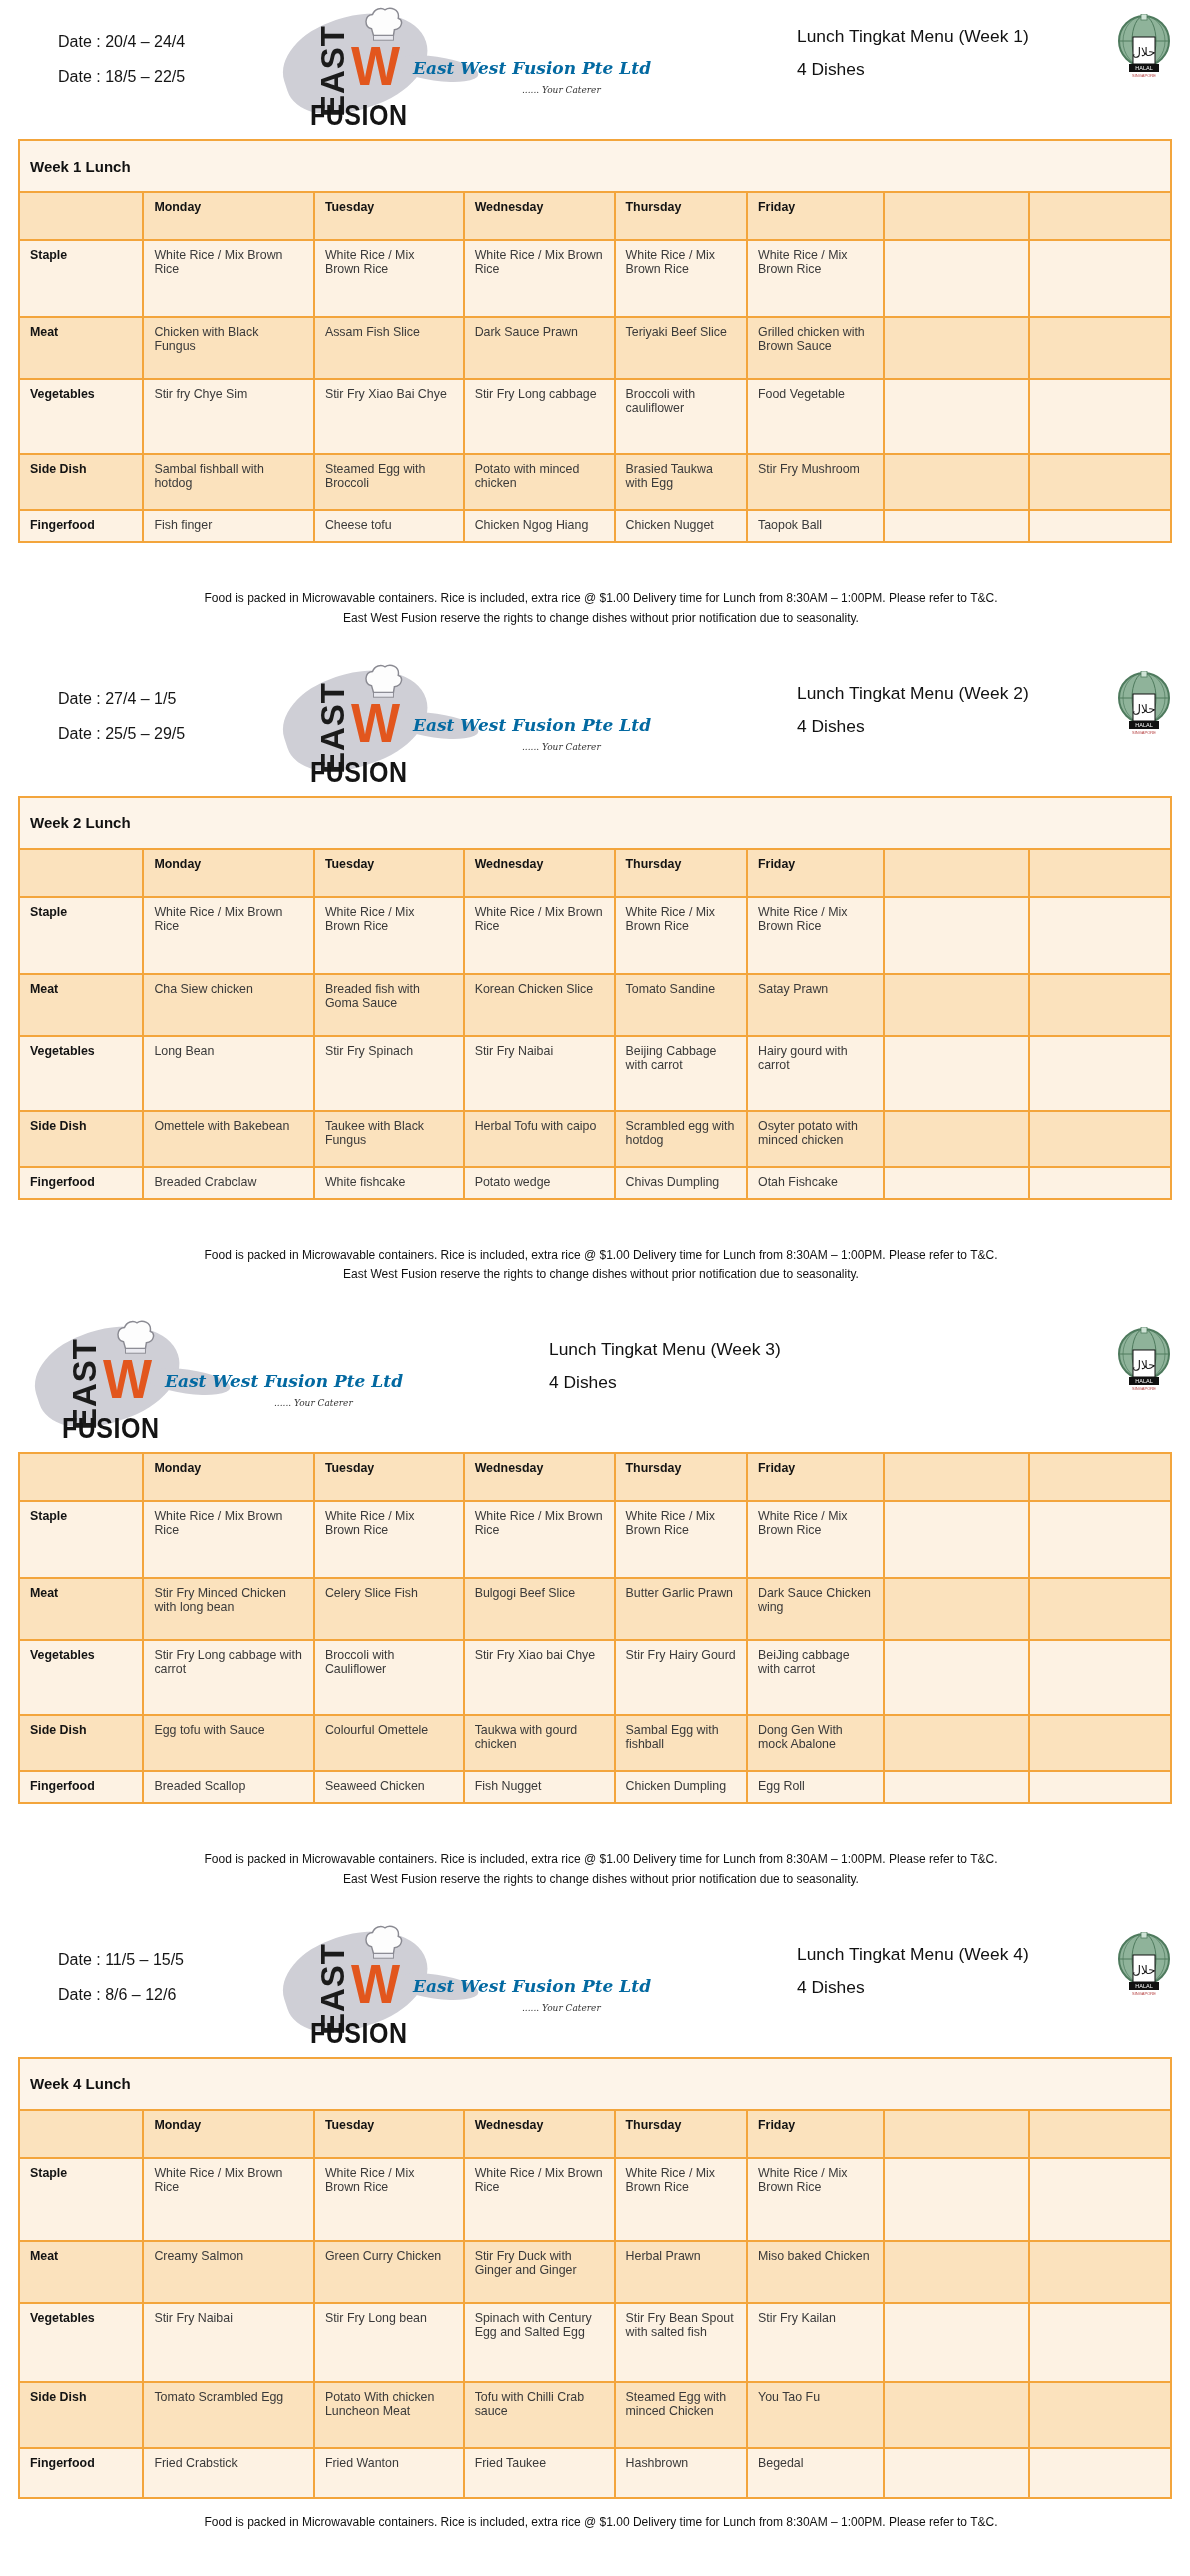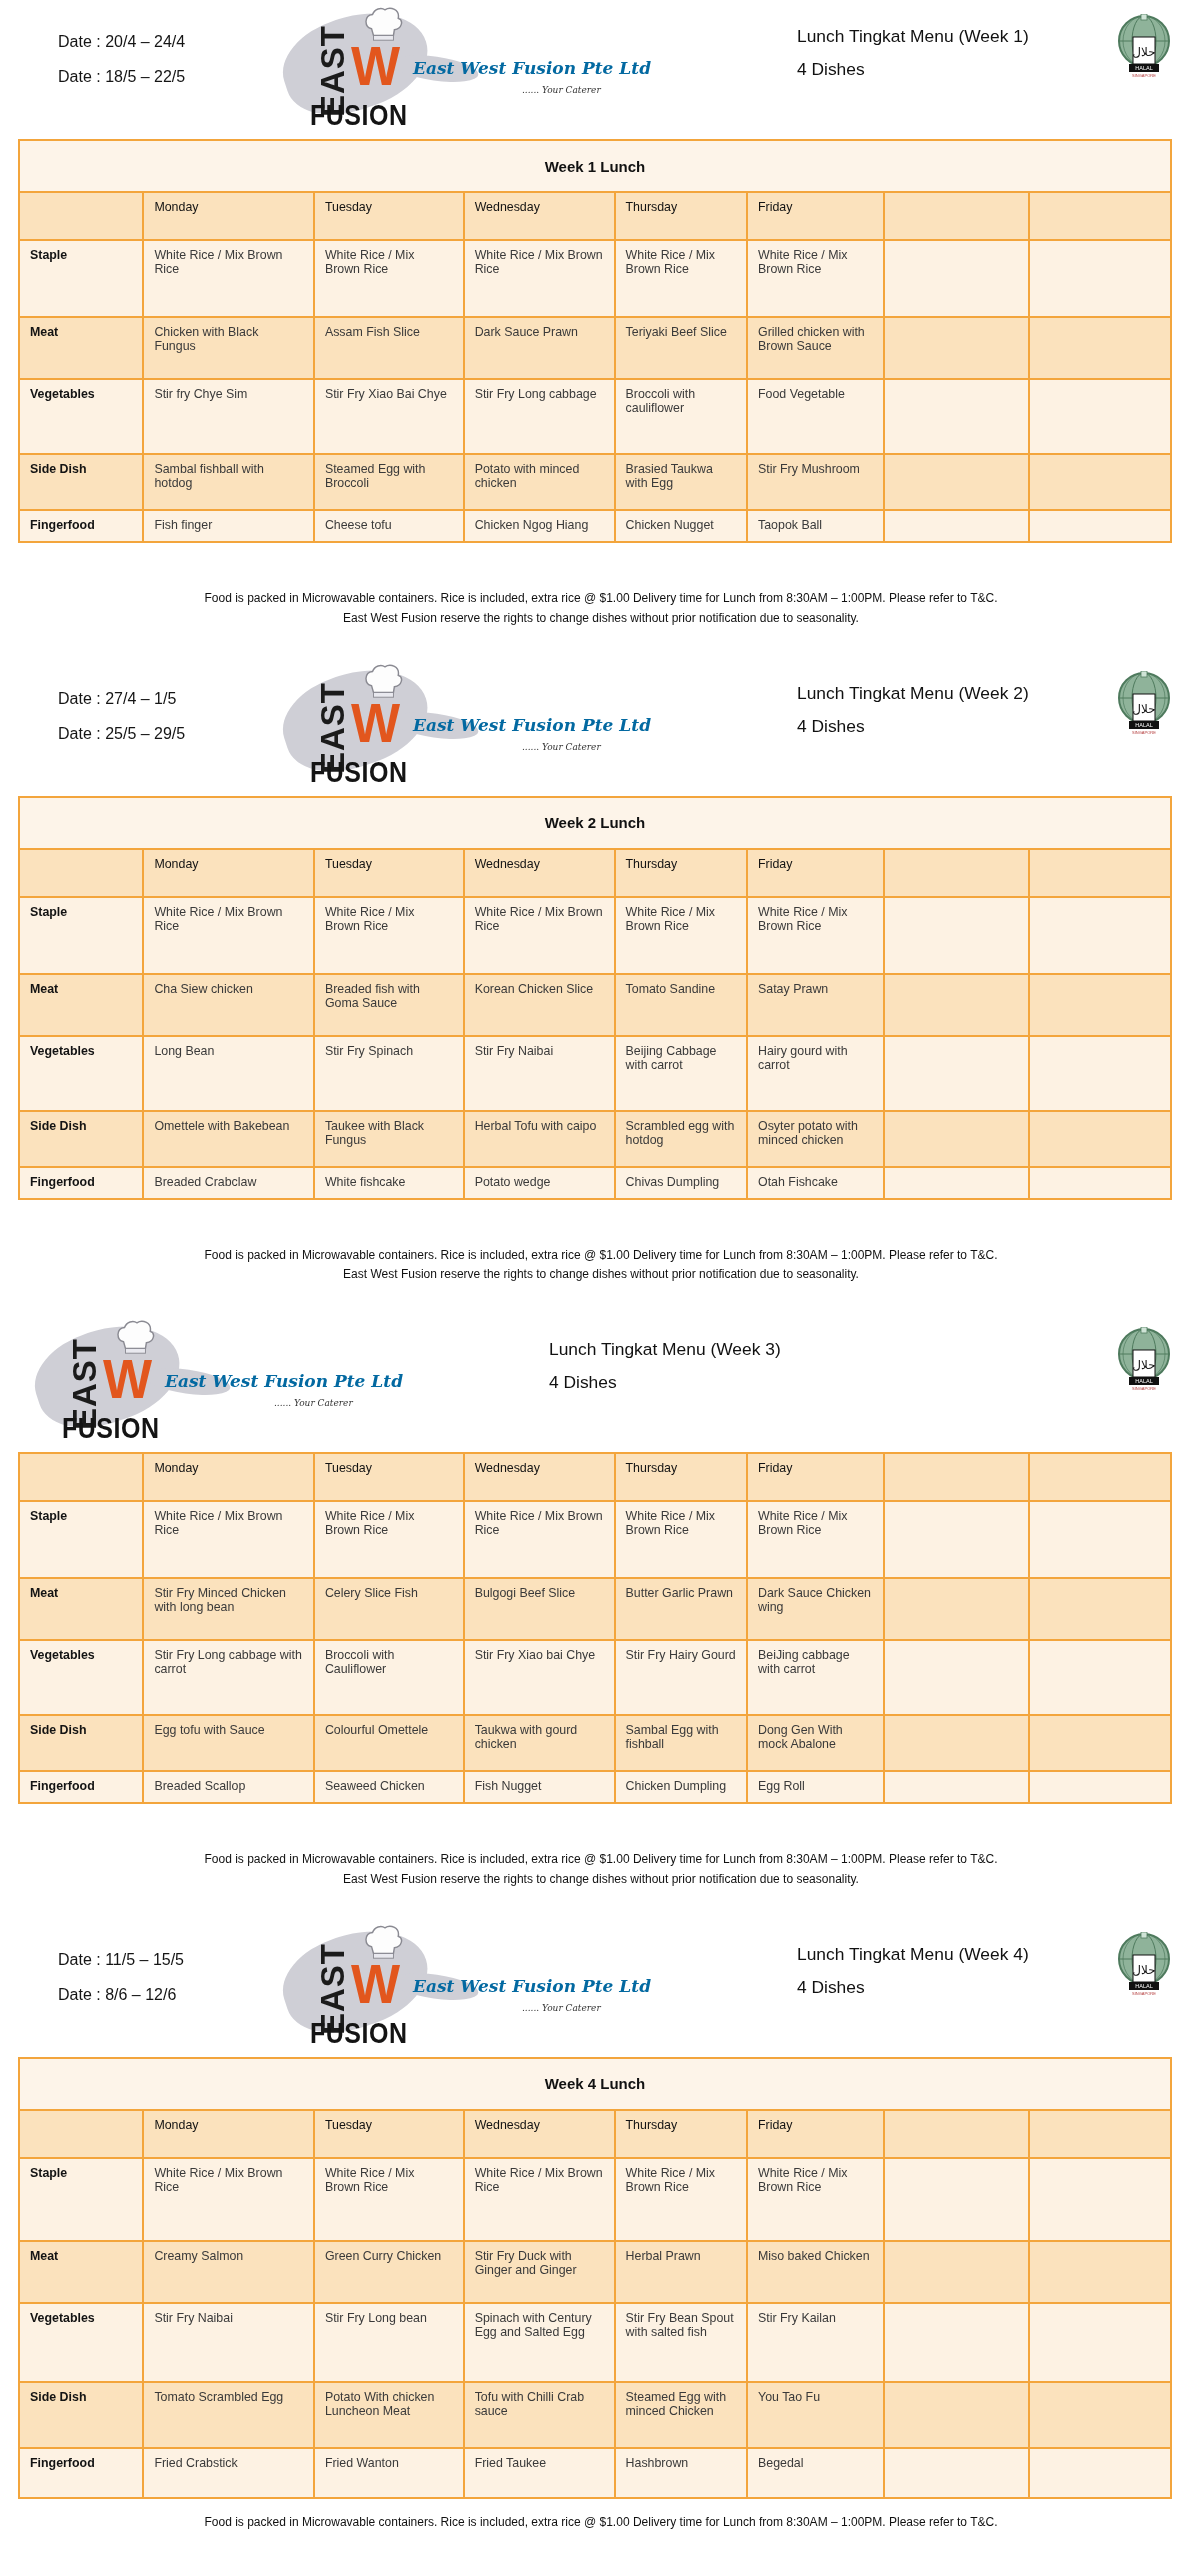--- a/index.html
+++ b/index.html
@@ -40,23 +40,23 @@
   .halal { flex:0 0 56px; margin-top:6px; }
 
   
   table.menu-table { width:1154px; border-collapse:collapse; table-layout:fixed;
     border:2px solid #EE9F2E; }
   .menu-table th, .menu-table td {
     border:2px solid #F3A53C; padding:7px 10px;
     font-size:12.4px; text-align:left; vertical-align:top;
     color:#3a3a3a; font-weight:normal; overflow:hidden;
   }
-  .menu-table .title-row th { background:#FDF4E9; text-align:center; vertical-align:middle;
+  .menu-table .title-row th { background:#FDF4E9; text-align:left; vertical-align:middle;
     font-size:15px; font-weight:bold; color:#111; height:52px; }
-  .menu-table .day-row th { background:#FBE2BD; font-weight:normal; color:#131313; height:48px; }
+  .menu-table .day-row th { background:#FBE2BD; font-weight:bold; color:#131313; height:48px; }
   .menu-table tbody th.row-label { font-weight:bold; color:#131313; }
   .menu-table tbody tr:nth-child(odd) > th,
   .menu-table tbody tr:nth-child(odd) > td { background:#FDF2E3; }
   .menu-table tbody tr:nth-child(even) > th,
   .menu-table tbody tr:nth-child(even) > td { background:#FBE2BD; }
   .menu-table tbody tr:nth-child(1) { height:77px; }
   .menu-table tbody tr:nth-child(2) { height:62px; }
   .menu-table tbody tr:nth-child(3) { height:75px; }
   .menu-table tbody tr:nth-child(4) { height:56px; }
   .menu-table tbody tr:nth-child(5) { height:32px; }

